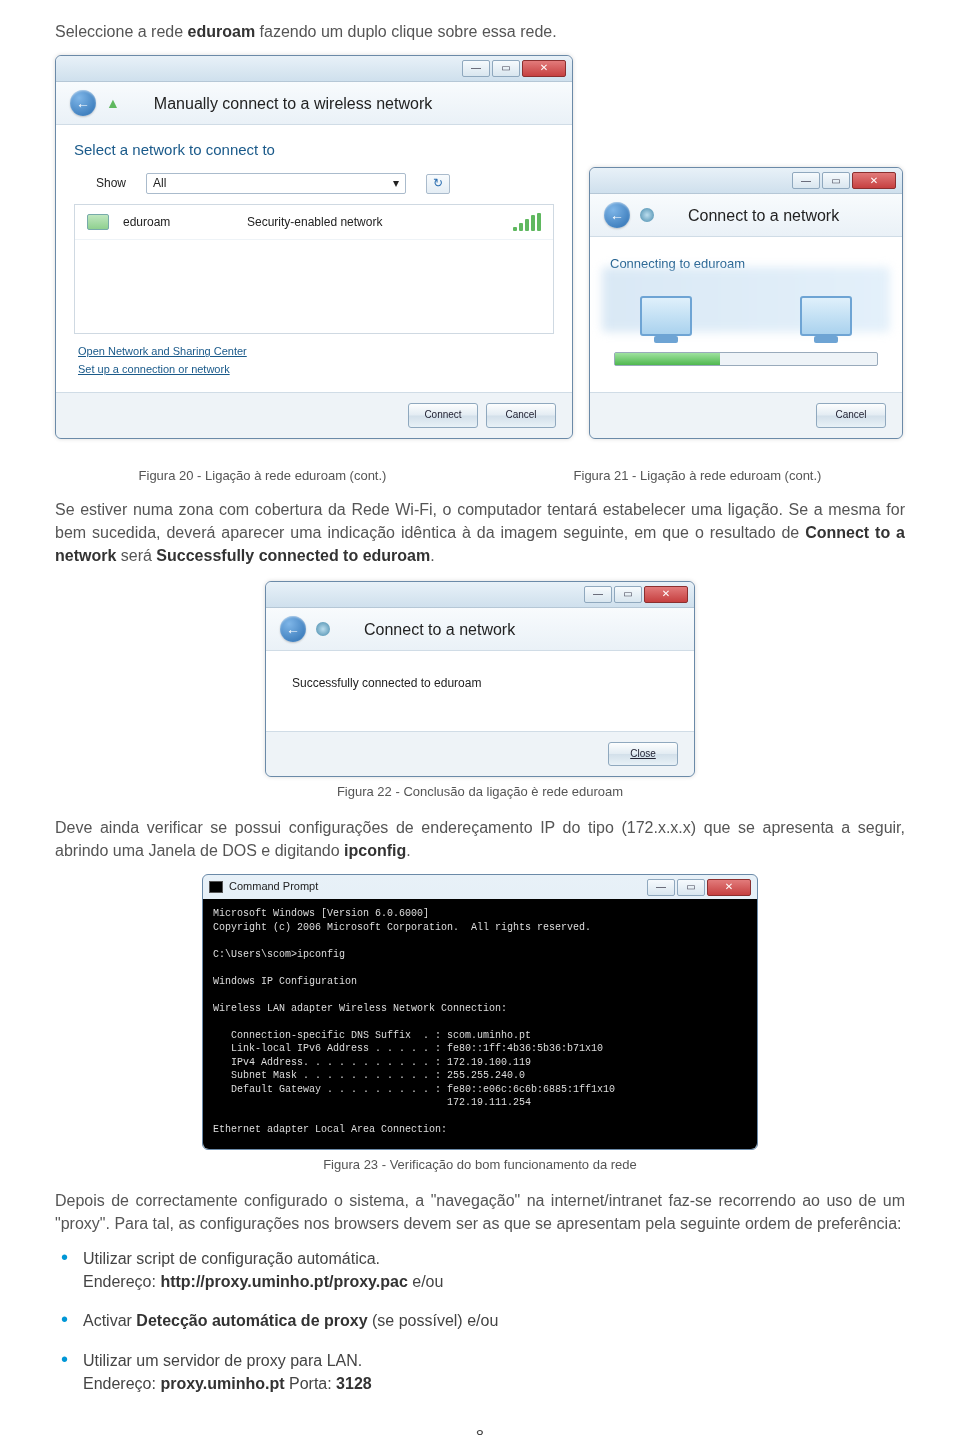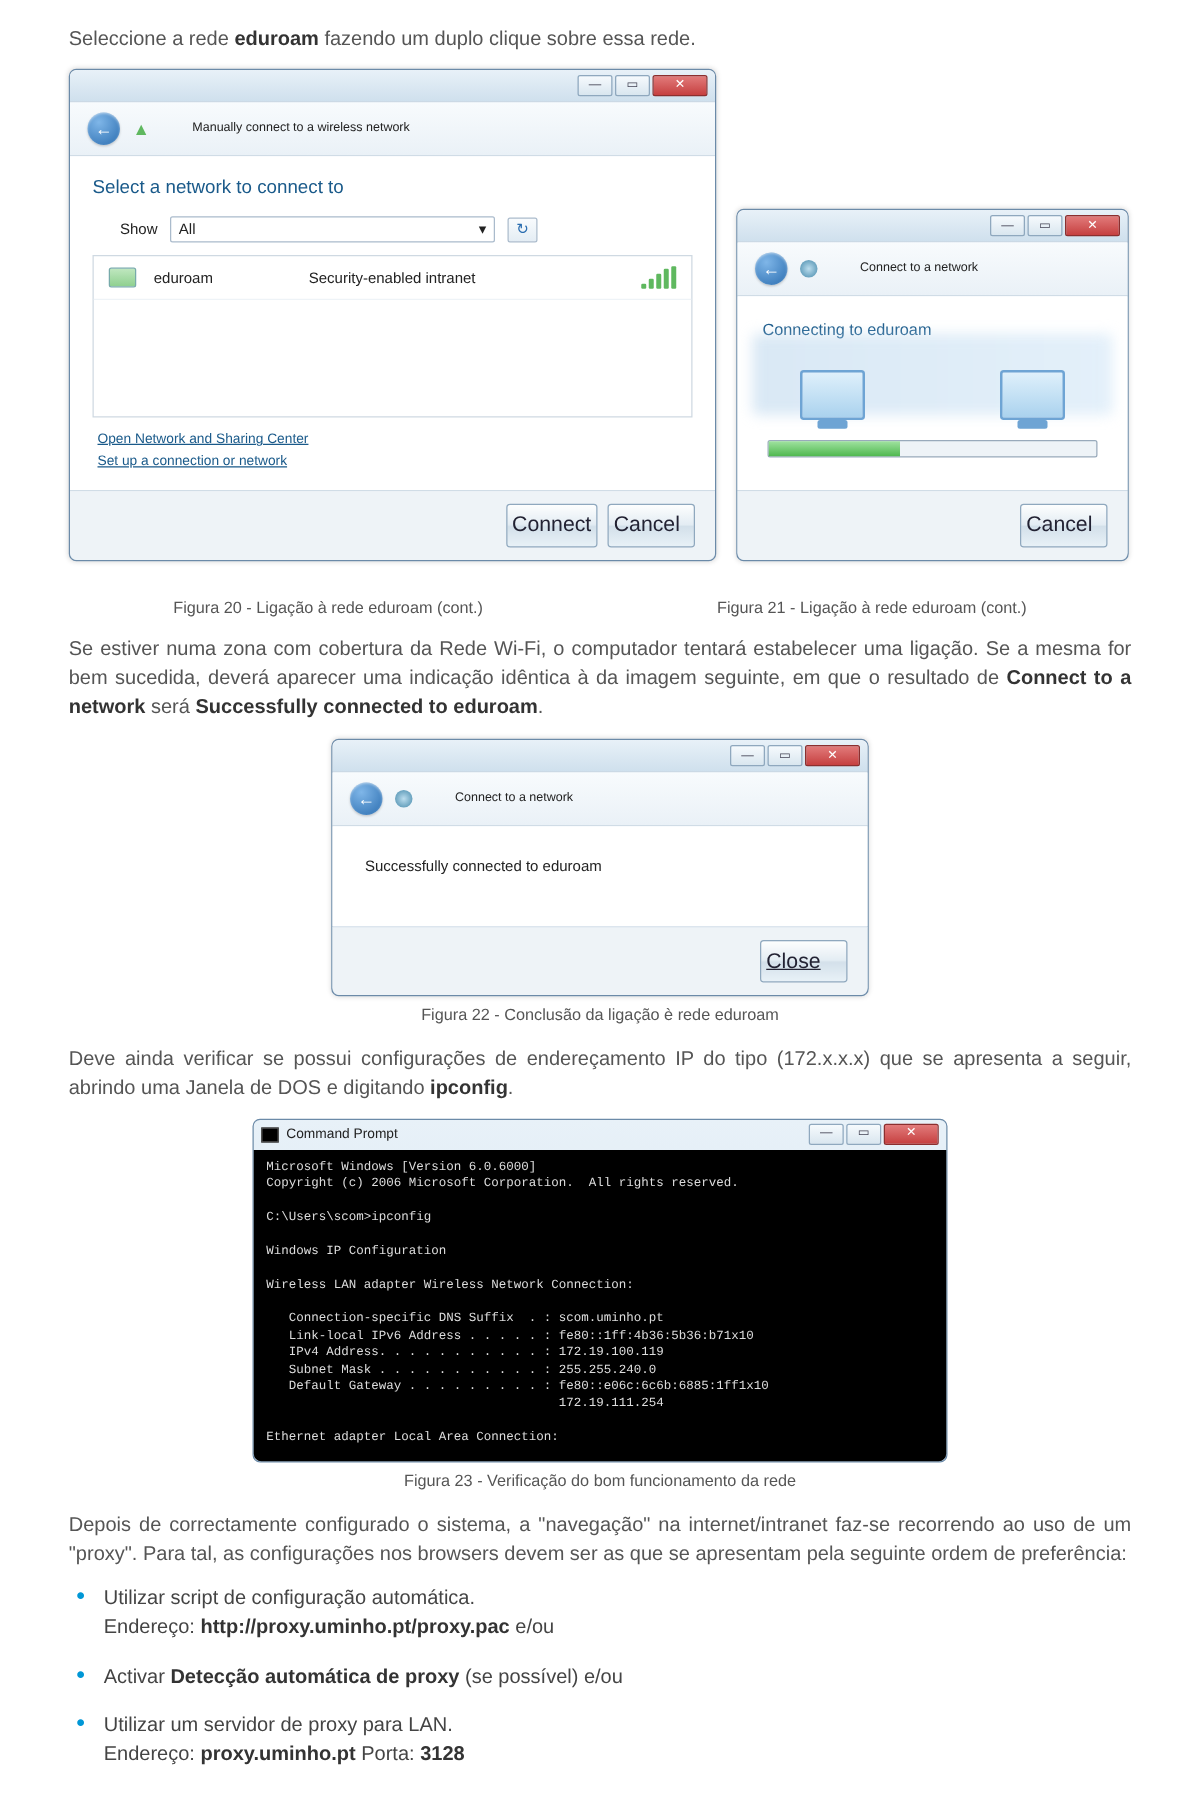--- a/index.html
+++ b/index.html
@@ -63,24 +63,24 @@
     background: linear-gradient(#f8fbfd, #eaf1f7);
     border-bottom: 1px solid #d0dce6;
   }
   .back-circle {
     width: 26px; height: 26px; border-radius: 50%;
     background: radial-gradient(circle at 35% 30%, #7fb6e8, #2a6db0);
     display: flex; align-items: center; justify-content: center;
     color: #fff; font-size: 14px;
     box-shadow: inset 0 1px 2px rgba(255,255,255,0.5), 0 1px 2px rgba(0,0,0,0.2);
   }
-  .win-header-title { font-size: 10px; color: #222; padding-left: 24px; }
+  .win-header-title { font-size: 16px; color: #222; padding-left: 24px; }
   .win-body { background: #fff; padding: 14px 18px 10px 18px; }
   .win-heading { color: #1a5a8a; font-size: 15px; margin-bottom: 12px; }
-  .show-row { display: flex; align-items: center; gap: 10px; font-size: 12px; margin: 6px 0 10px 22px; }
+  .show-row { display: flex; align-items: center; gap: 20px; font-size: 12px; margin: 6px 0 10px 22px; }
   .show-select {
     border: 1px solid #abc; padding: 1px 6px; background: #fff; width: 260px;
     display: flex; justify-content: space-between; align-items: center;
     border-radius: 2px;
   }
   .refresh-btn {
     width: 24px; height: 20px; border: 1px solid #abc; border-radius: 2px;
     background: linear-gradient(#f8fbfd,#e4edf4);
     display: flex; align-items: center; justify-content: center; color: #2a6db0;
     font-size: 12px;
@@ -111,21 +111,21 @@
   .win-link { color: #1a5a8a; text-decoration: underline; display: block; margin-bottom: 2px; cursor: pointer; }
   .win-footer {
     background: #eef3f7; border-top: 1px solid #d0dce6;
     padding: 10px 16px; display: flex; justify-content: flex-end; gap: 8px;
     border-radius: 0 0 6px 6px;
   }
   .vista-btn {
     min-width: 70px; padding: 4px 4px;
     border: 1px solid #8fa8be; border-radius: 3px;
     background: linear-gradient(#fdfefe,#e3ecf3 48%,#d3e0ea 52%,#e8f1f7);
-    font-size: 17px; color: #223; text-align: left;
+    font-size: 10px; color: #223; text-align: center;
   }
 
   .figrow { display: flex; gap: 16px; align-items: flex-end; margin-top: 12px; }
   .fig20 { width: 518px; }
   .fig21 { width: 314px; }
   .fig22 { width: 430px; margin: 14px auto 0 auto; }
 
   
   .connecting-body { background: #fff; padding: 18px 20px 26px 20px; min-height: 130px; position: relative; }
   .conn-blurbg {
@@ -210,21 +210,21 @@
             <span>▾</span>
           </div>
           <div class="refresh-btn">
             <span>↻</span>
           </div>
         </div>
         <div class="net-list">
           <div class="net-row">
             <div class="monitor-icon"></div>
             <span style="width:110px;">eduroam</span>
-            <span>Security-enabled intranet</span>
+            <span>Security-enabled network</span>
             <div class="signal-bars">
               <span></span>
                 <span></span>
                 <span></span>
                 <span></span>
                 <span></span>
             </div>
           </div>
         </div>
         <div class="win-links">

